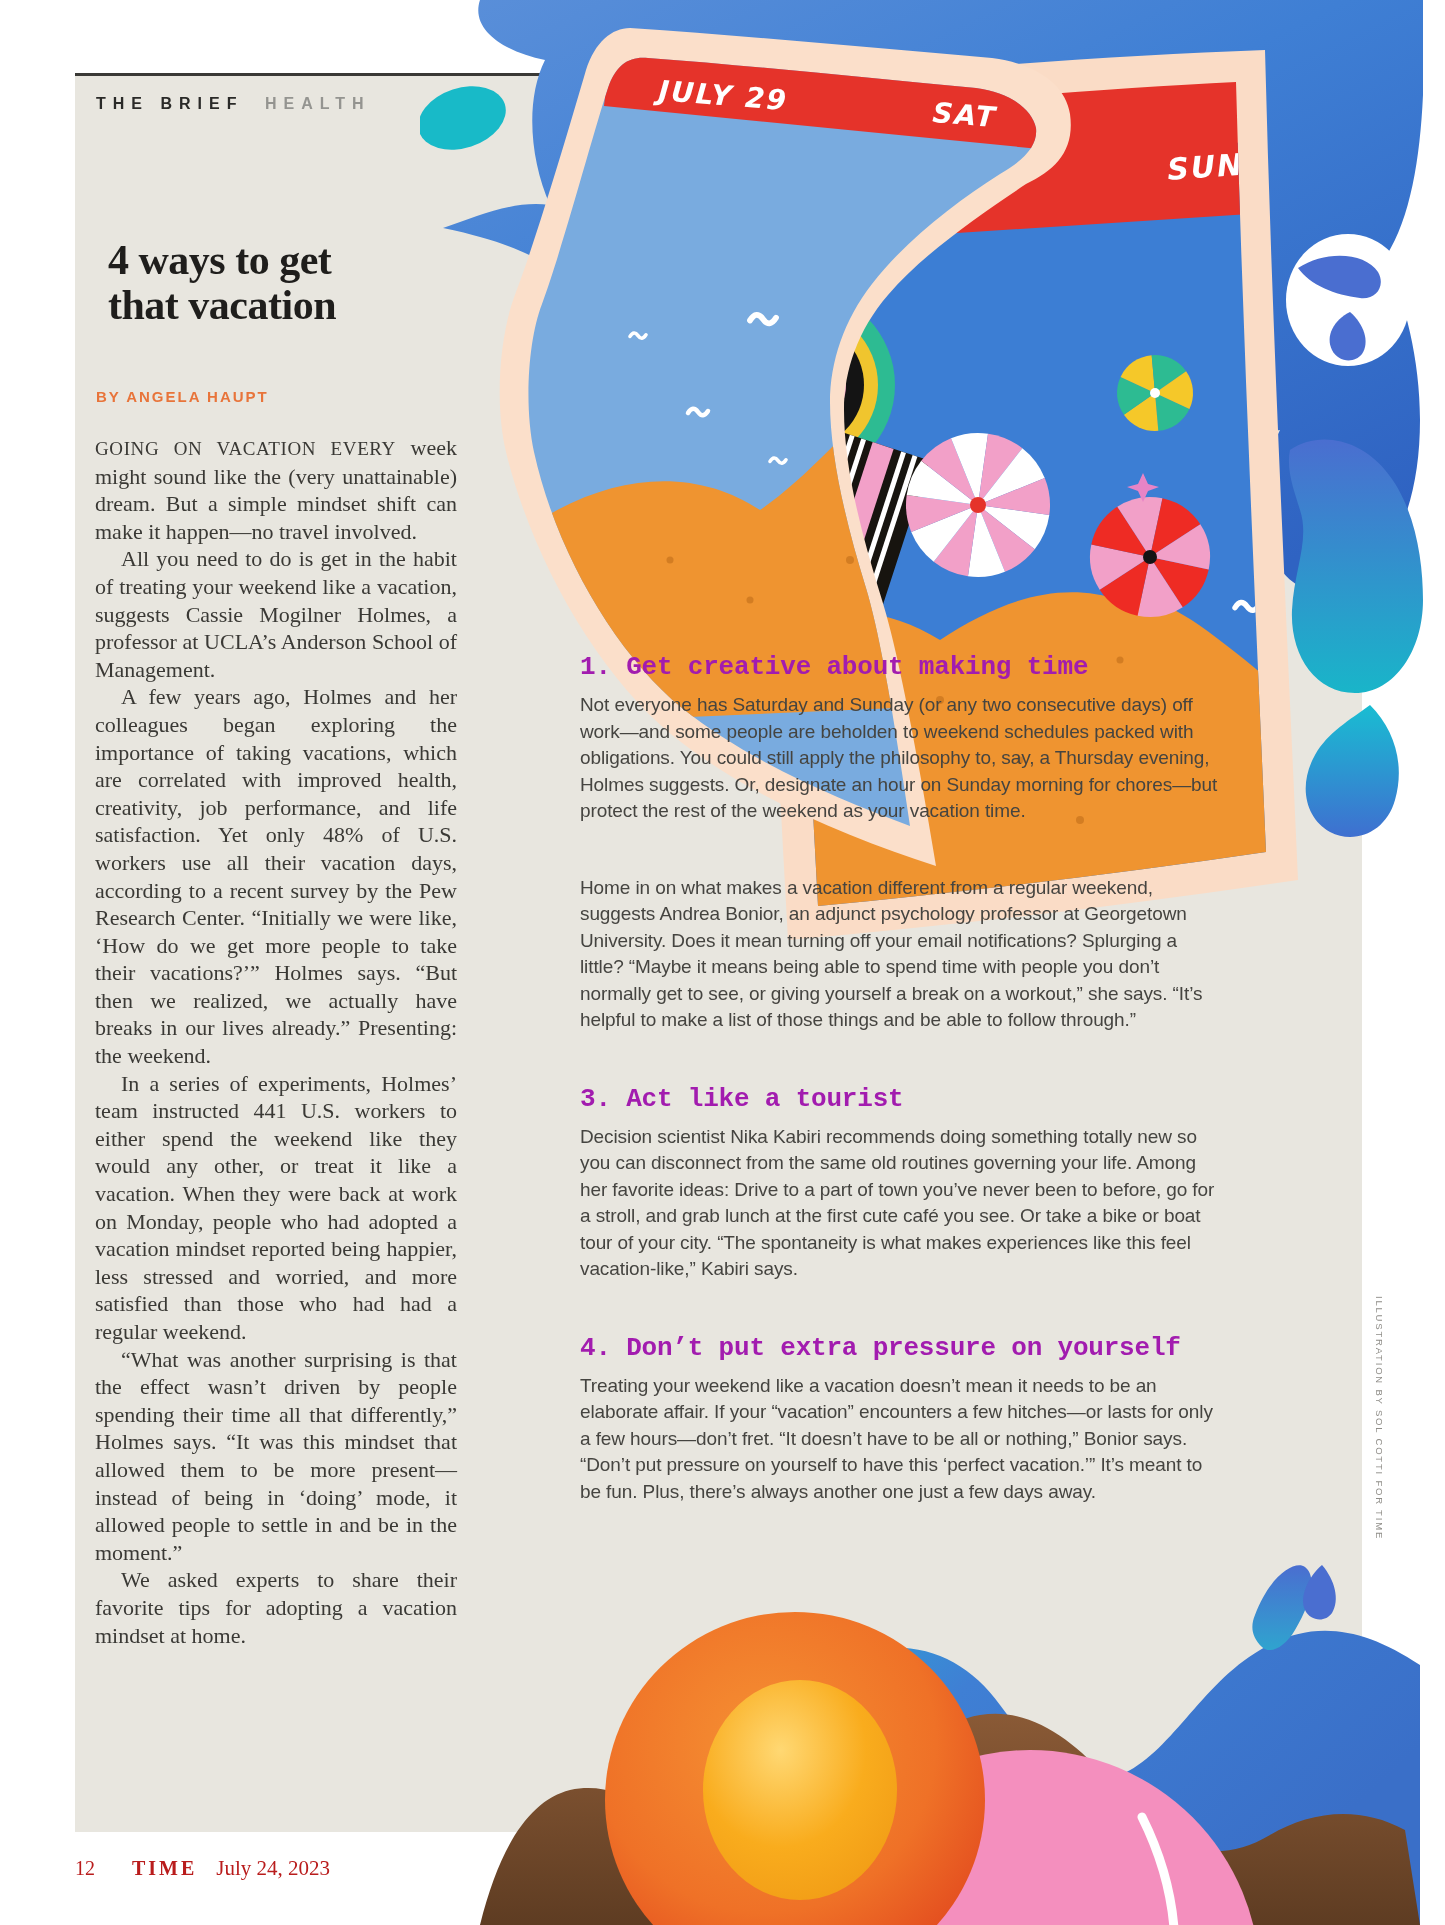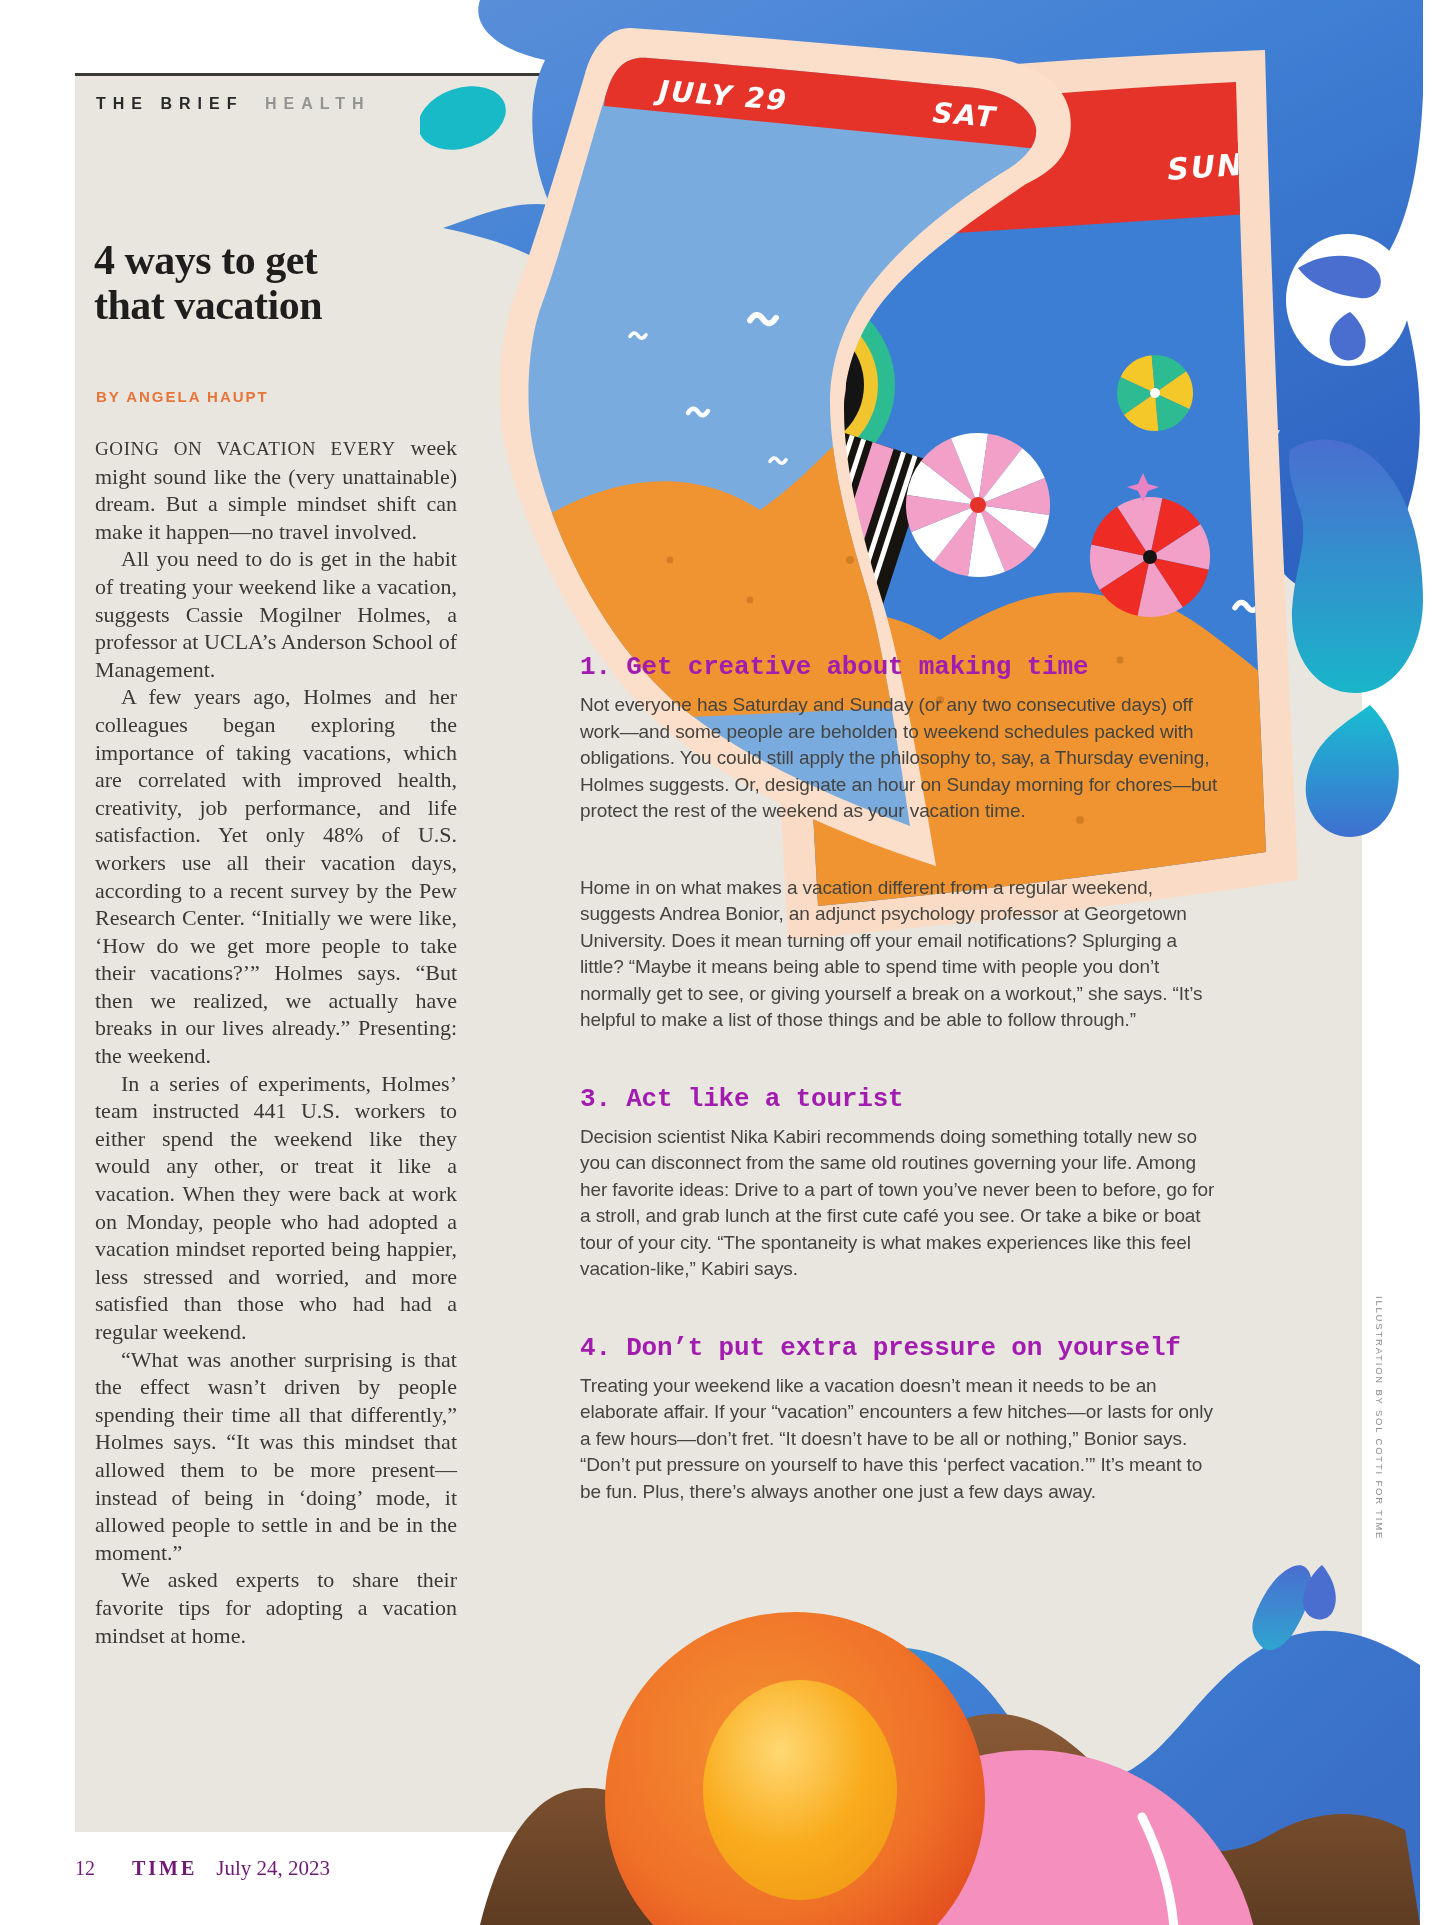--- a/index.html
+++ b/index.html
@@ -9,21 +9,21 @@
   .panel{position:absolute;left:75px;top:76px;width:1287px;height:1756px;background:#e8e6df;}
   .top-rule{position:absolute;left:75px;top:73px;width:1287px;height:3px;background:#3a3936;}
 
   
   .kicker{position:absolute;left:96px;top:95px;font-family:"Liberation Sans",sans-serif;
           font-weight:bold;font-size:16px;letter-spacing:7px;}
   .kicker .k1{color:#2a2a28;}
   .kicker .k2{color:#949490;margin-left:10px;}
 
   
-  .headline{position:absolute;left:94px;top:238px;width:380px;
+  .headline{position:absolute;left:108px;top:238px;width:380px;
             font-weight:bold;font-size:42px;line-height:45px;letter-spacing:-0.5px;color:#1f1e1c;}
   .byline{position:absolute;left:96px;top:388px;font-family:"Liberation Sans",sans-serif;
           font-weight:bold;font-size:15px;letter-spacing:2px;color:#e8743a;}
 
   
   .col-left{position:absolute;left:95px;top:434px;width:362px;
             font-size:22px;line-height:27.6px;color:#3a3935;text-align:justify;font-family:Liberation Serif, serif;}
   .col-left p{margin:0;text-indent:26px;}
   .col-left p.first{text-indent:0;}
   .lead-caps{font-size:19px;letter-spacing:0.6px;}
@@ -36,21 +36,21 @@
   .tip p{margin:0;font-family:"Liberation Sans",sans-serif;font-size:19px;
          line-height:26.5px;letter-spacing:-0.1px;color:#454440;}
   .tip.last{margin-top:16px;}
 
   
   .credit{position:absolute;left:1374px;top:1296px;height:260px;
           writing-mode:vertical-rl;font-family:"Liberation Sans",sans-serif;
           font-size:9.5px;letter-spacing:1.8px;color:#8f8d88;white-space:nowrap;}
 
   
-  .footer{position:absolute;left:75px;top:1856px;font-size:20px;color:#701a75;}
+  .footer{position:absolute;left:75px;top:1856px;font-size:20px;color:#b91c1c;}
   .footer .pnum{display:inline-block;width:52px;}
   .footer .brand{font-weight:bold;letter-spacing:3px;margin-right:14px;}
   .footer .date{font-size:21px;}
 
   svg{position:absolute;display:block;}
   #topIllo{left:420px;top:0;}
   #bottomIllo{left:400px;top:1555px;}
   text.marker{font-family:"DejaVu Sans",sans-serif;font-weight:bold;font-style:italic;
               fill:#ffffff;letter-spacing:2px;}
 </style>

